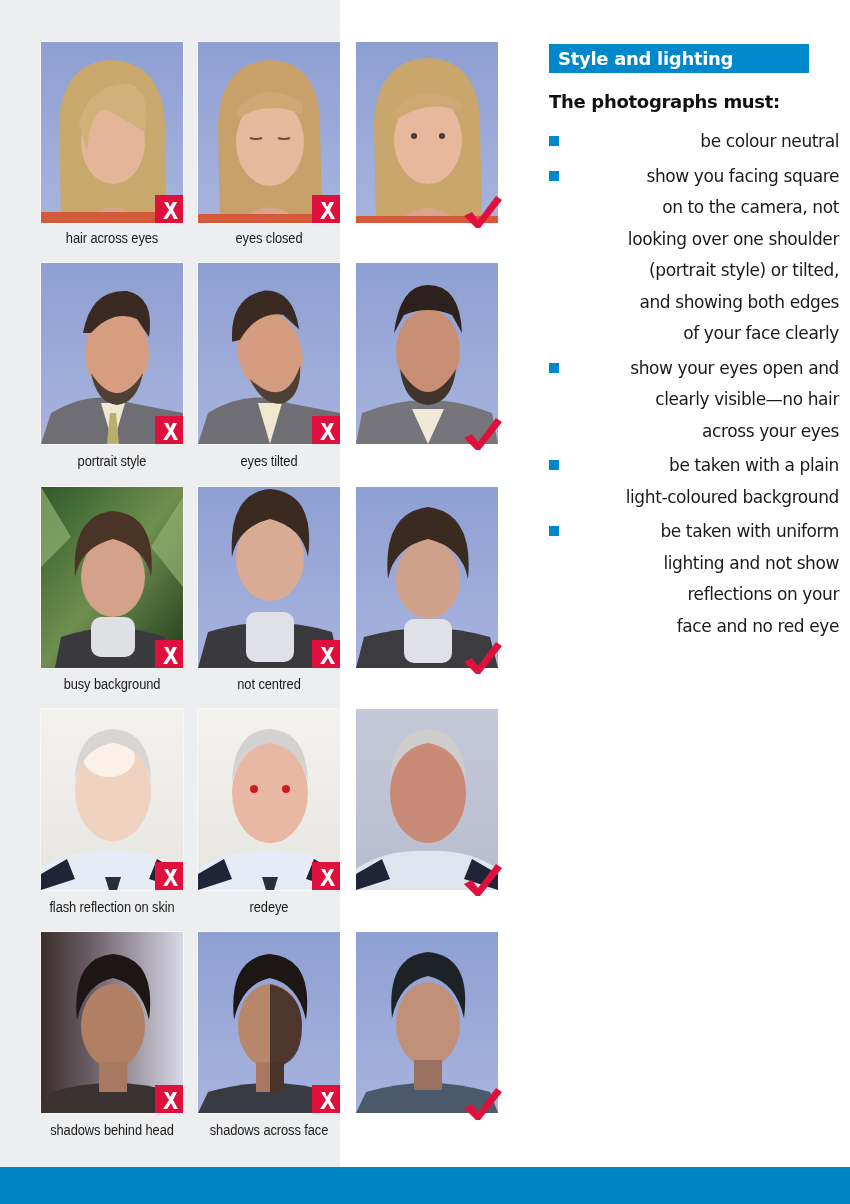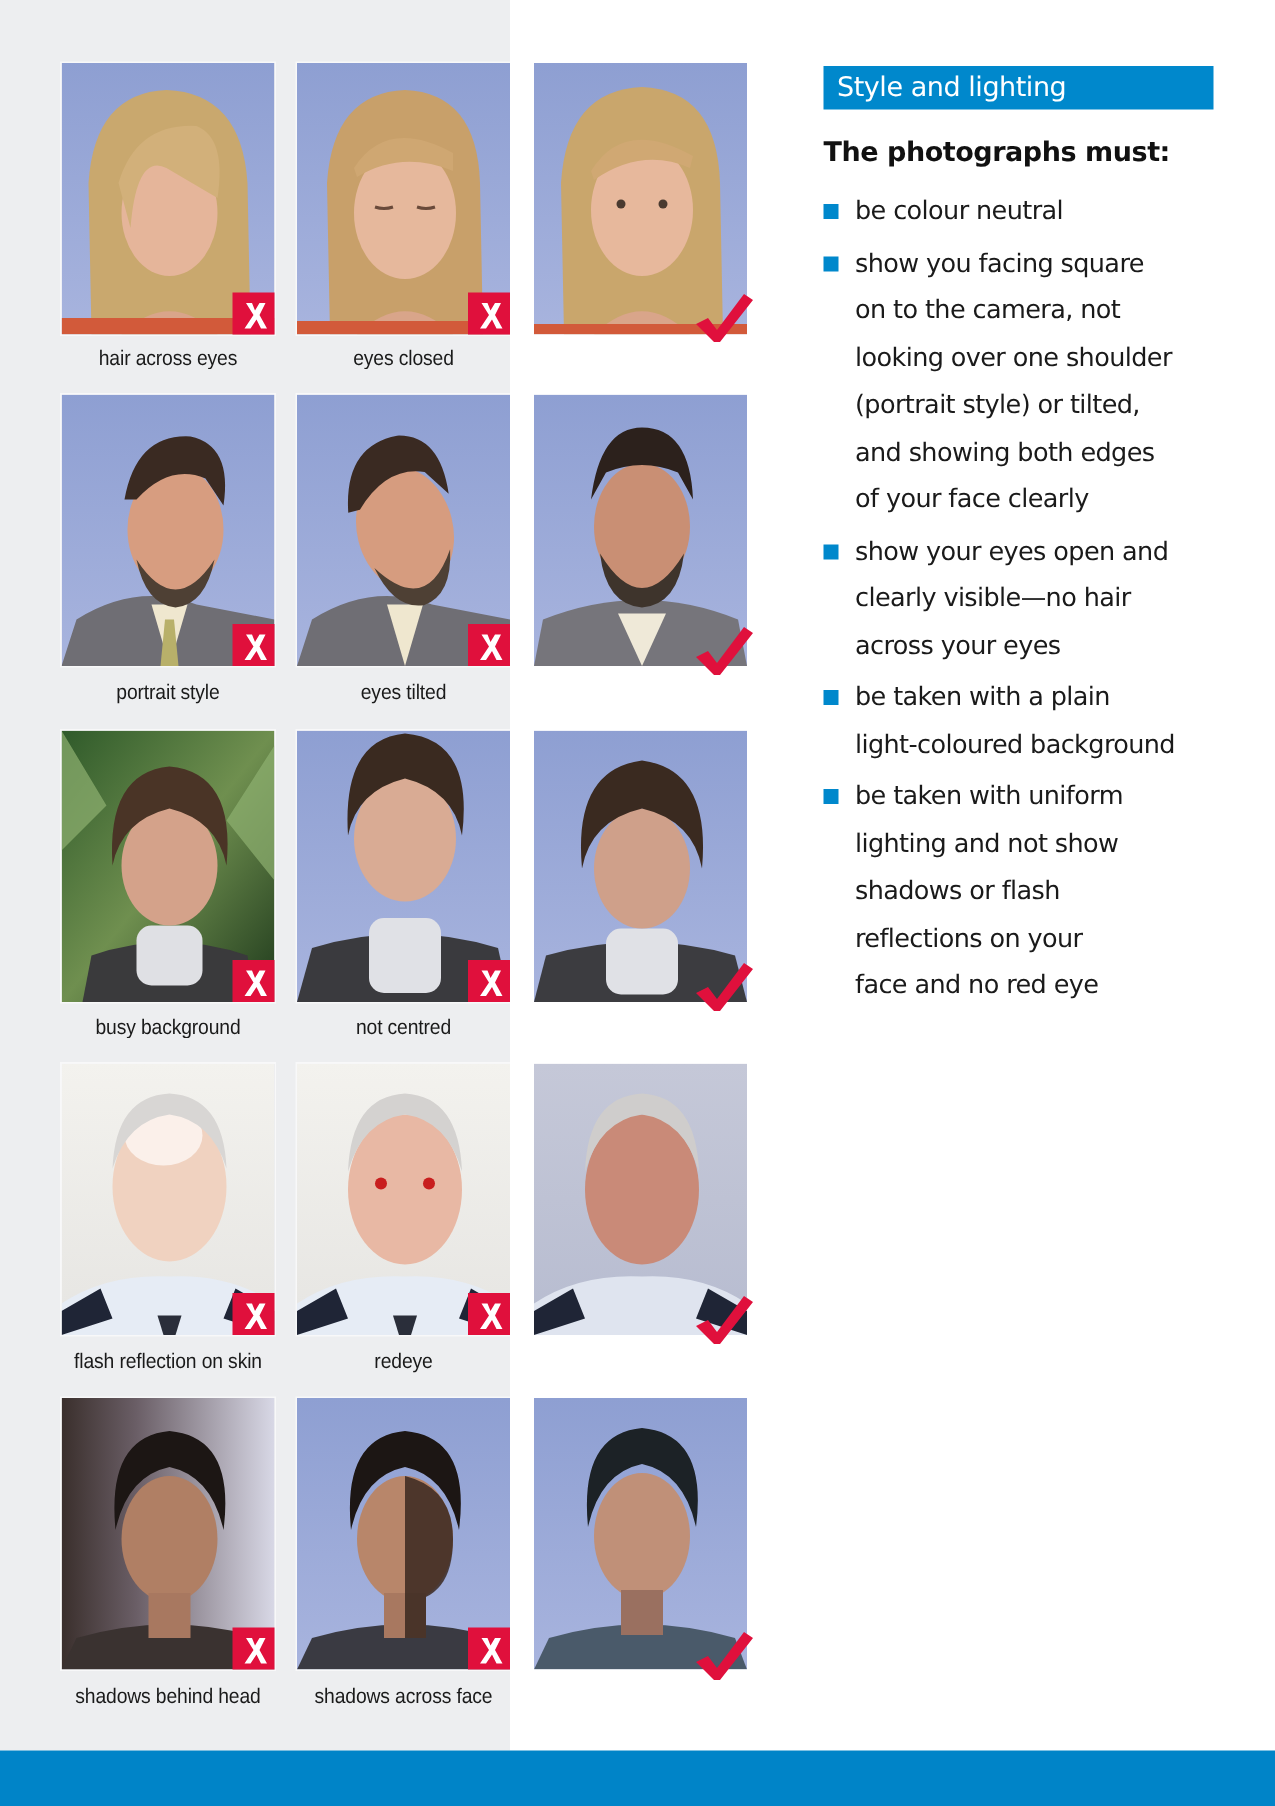--- a/index.html
+++ b/index.html
@@ -32,31 +32,31 @@
   }
   .caption {
     position: absolute; width: 170px; text-align: center;
     font-family: "Liberation Sans", sans-serif; font-size: 14px;
     color: #1a1a1a; letter-spacing: -0.1px;
     transform: scaleX(0.92); transform-origin: center;
   }
   .heading-bar {
     position: absolute; left: 549px; top: 44px; width: 260px; height: 29px;
     background: #0088cc; color: #fff;
-    font-family: "DejaVu Sans", sans-serif; font-weight: normal; font-size: 18px;
+    font-family: "DejaVu Sans", sans-serif; font-weight: bold; font-size: 18px;
     line-height: 29px; padding-left: 9px; box-sizing: border-box;
     letter-spacing: -0.3px;
   }
   .subheading {
     position: absolute; left: 549px; top: 91px;
     font-family: "DejaVu Sans", sans-serif; font-weight: bold; font-size: 18px;
     color: #111; letter-spacing: -0.3px;
   }
   .rules { position: absolute; left: 549px; top: 126px; width: 290px; }
-  .rule { position: relative; padding-left: 21px; margin-bottom: 3px; }
+  .rule { position: relative; padding-left: 21px; margin-bottom: 3px; text-align: right; }
   .rule .bullet {
     position: absolute; left: 0; top: 10px; width: 10px; height: 10px;
     background: #0088cc;
   }
   .rule .line {
     display: block; font-family: "DejaVu Sans", sans-serif; font-size: 17px;
     line-height: 31.5px; color: #1a1a1a; letter-spacing: -0.4px; white-space: nowrap;
   }
 </style>
 </head>
@@ -361,19 +361,18 @@
   </div>
   <div class="rule">
     <span class="bullet"></span>
     <span class="line">be taken with a plain</span>
     <span class="line">light-coloured background</span>
   </div>
   <div class="rule">
     <span class="bullet"></span>
     <span class="line">be taken with uniform</span>
     <span class="line">lighting and not show</span>
-    <span class="line">shadows or flash</span>
     <span class="line">reflections on your</span>
     <span class="line">face and no red eye</span>
   </div>
 </div>
 
 <div class="footer-band"></div>
 
 </body></html>

